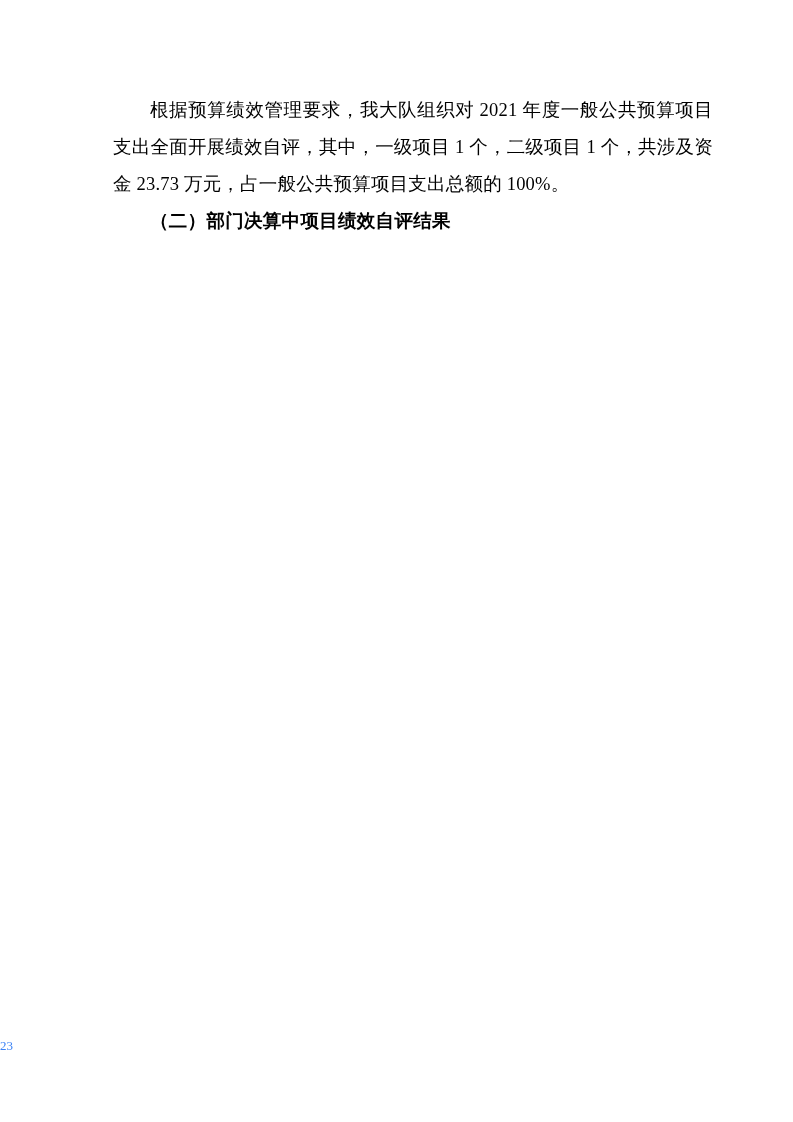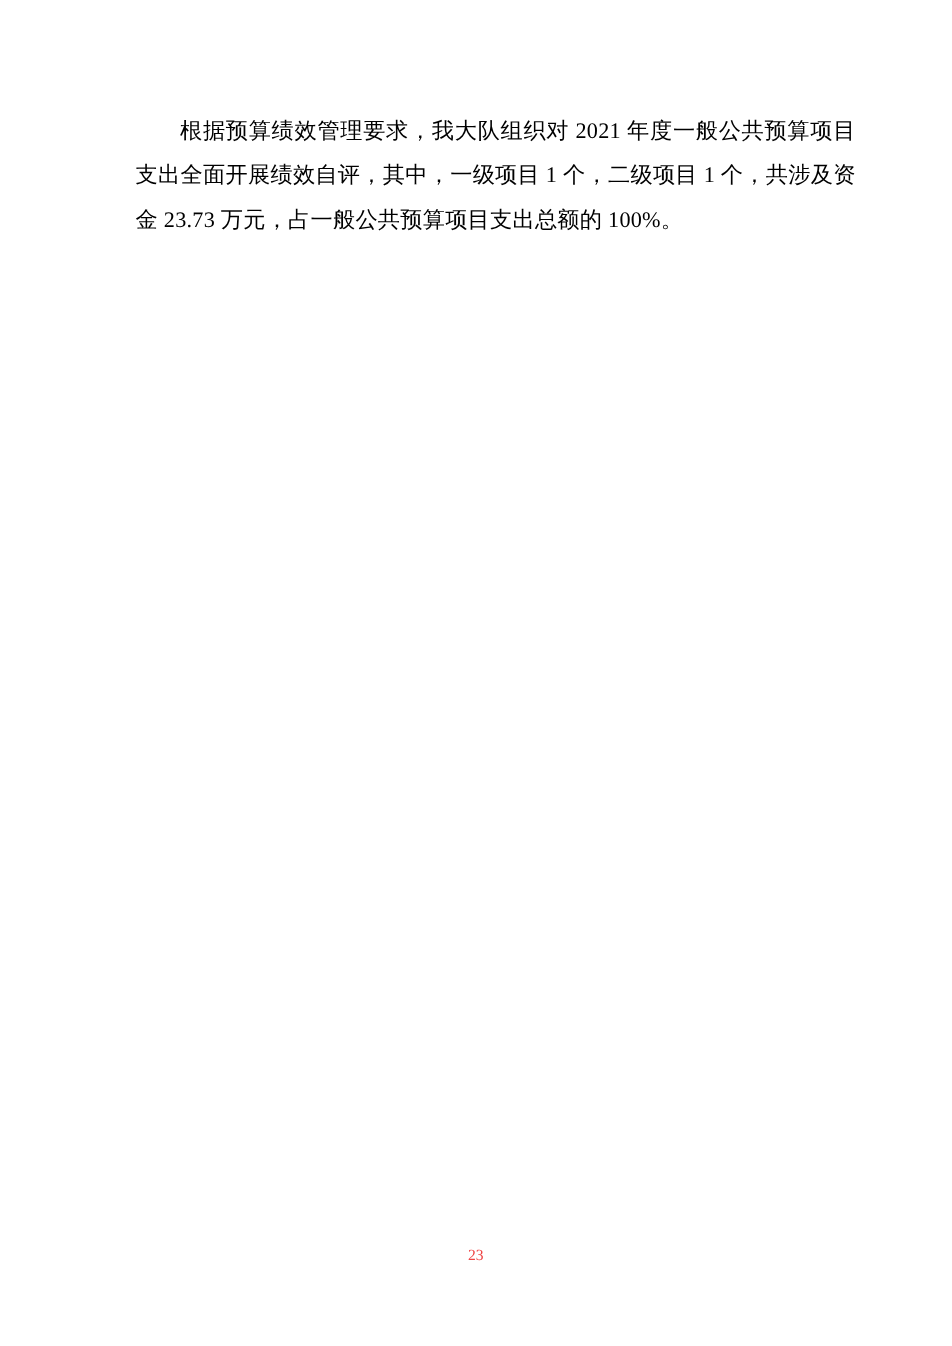--- a/index.html
+++ b/index.html
@@ -46,34 +46,35 @@
     letter-spacing: 0.3px;
   }
   .bold {
     font-weight: bold;
   }
   .page-number {
     position: absolute;
     left: 0;
     top: 1038px;
     width: 793px;
-    text-align: center;
+    text-align: left;
     font-size: 13px;
     font-family: "Liberation Serif", "DejaVu Serif", serif;
-    color: #ef4444;
+    color: #3b82f6;
   }
 </style>
 </head>
 <body>
 
 <div class="page">
 
   <div class="content">
 
     <p class="para indent">根据预算绩效管理要求，我大队组织对 2021 年度一般公共预算项目支出全面开展绩效自评，其中，一级项目 1 个，二级项目 1 个，共涉及资金 23.73 万元，占一般公共预算项目支出总额的 100%。</p>
 
+    <p class="heading">（二）部门决算中项目绩效自评结果</p>
 
 
   </div>
 
   <div class="page-number">23</div>
 
 </div>
 
 </body></html>

